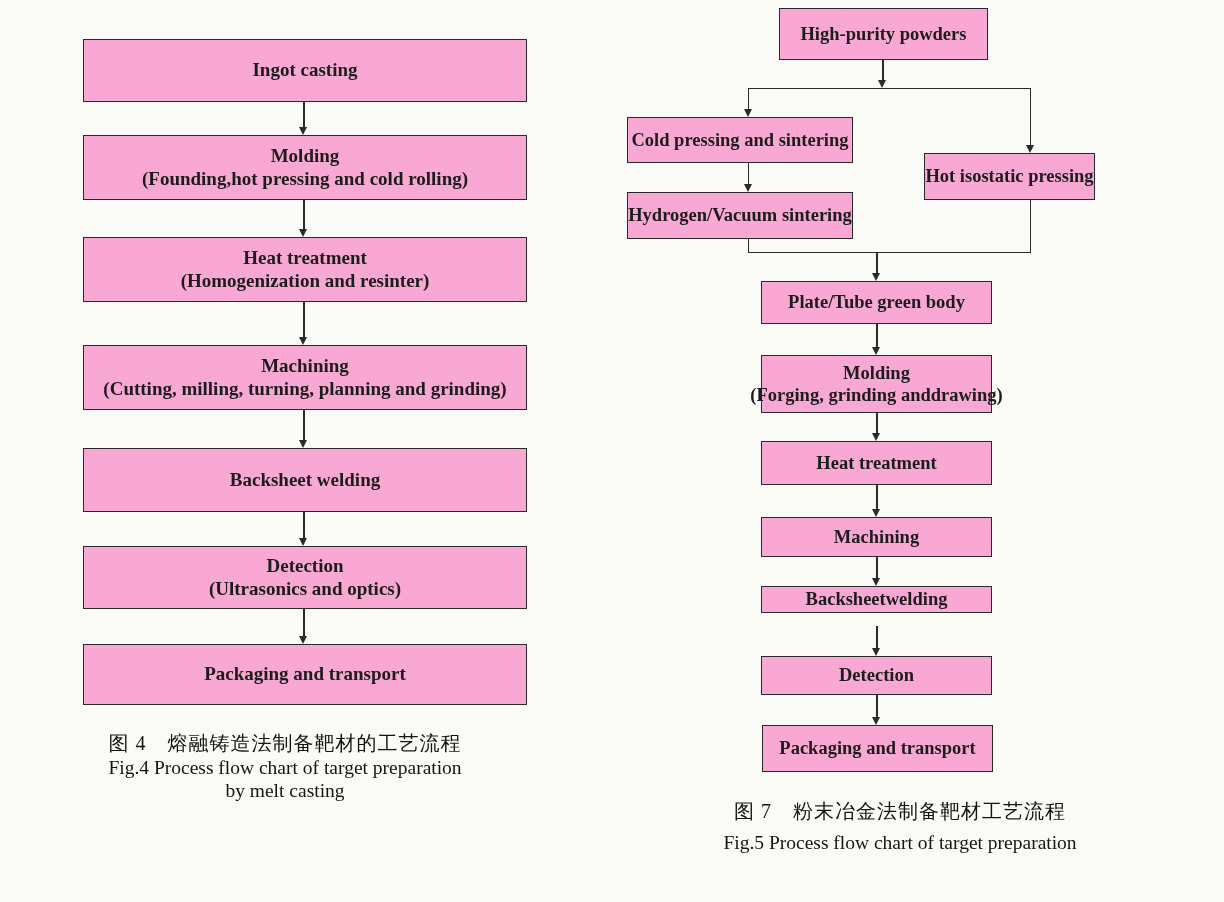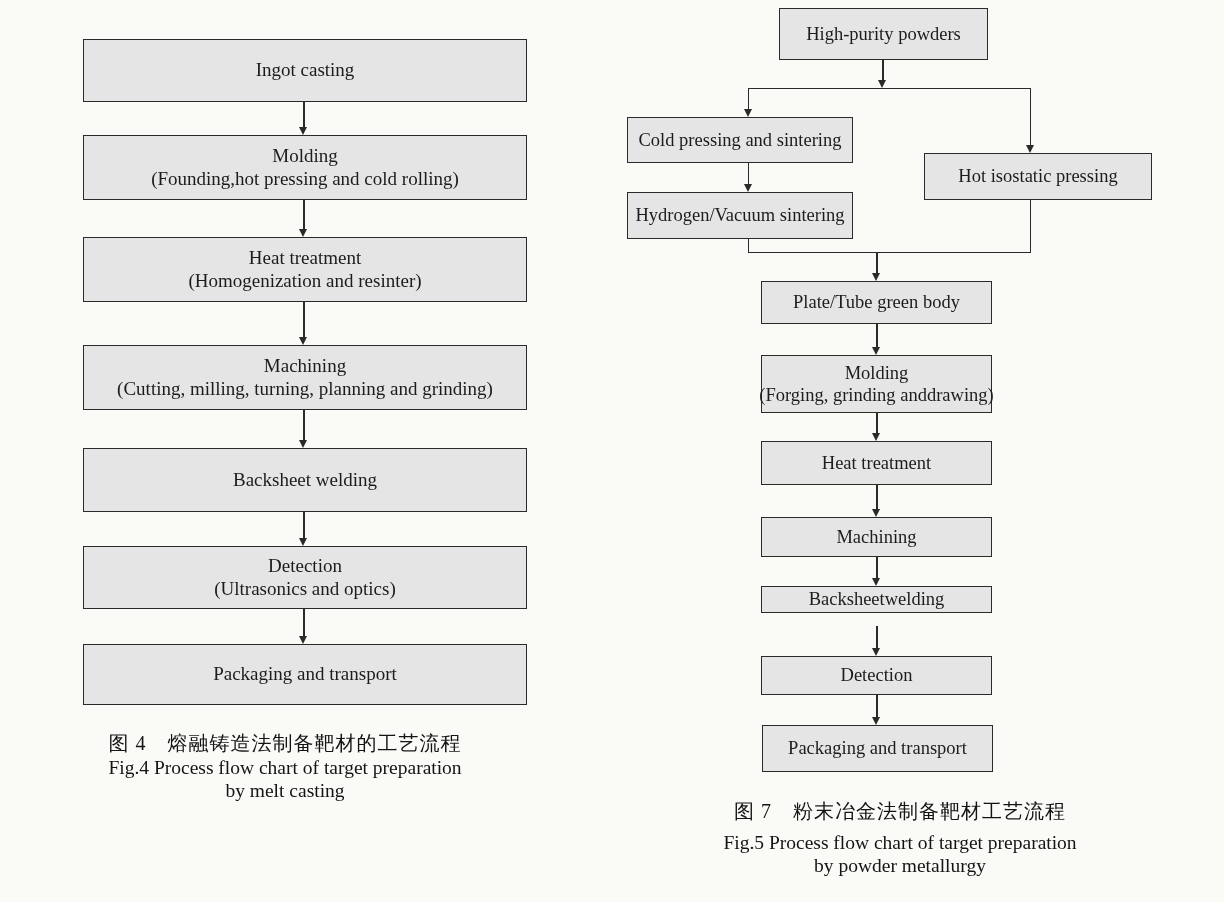--- a/index.html
+++ b/index.html
@@ -8,26 +8,26 @@
     background:#fafaf7;
     font-family:"Liberation Serif","DejaVu Serif",serif;
     color:#1c1c1c;
     position:relative;
     overflow:hidden;
   }
   .canvas{position:absolute;left:0;top:0;width:1224px;height:902px;}
   .box{
     position:absolute;
     border:1.4px solid #2a2a2a;
-    background:#e5e5e5;
+    background:#f9a8d4;
     box-sizing:border-box;
     display:flex;flex-direction:column;
     align-items:center;justify-content:center;
     text-align:center;
-    font-size:19px;line-height:22.5px;
+    font-size:19px;line-height:22.5px;font-weight:bold;
   }
   .box .t{white-space:nowrap;}
   .fig5 .box{font-size:18.5px;}
   .vline{position:absolute;width:1.4px;background:#2a2a2a;}
   .hline{position:absolute;height:1.4px;background:#2a2a2a;}
   .ah{
     position:absolute;width:0;height:0;
     border-left:4.6px solid transparent;
     border-right:4.6px solid transparent;
     border-top:8.5px solid #2a2a2a;
@@ -111,21 +111,21 @@
     <div class="box" style="left:627px;top:117px;width:226px;height:46px;">
       <div class="t">Cold pressing and sintering</div>
     </div>
     <div class="vline" style="left:748px;top:163px;height:21px;"></div>
     <div class="ah" style="left:744.1px;top:183.5px;"></div>
 
     <div class="box" style="left:627px;top:192px;width:226px;height:47px;">
       <div class="t">Hydrogen/Vacuum sintering</div>
     </div>
 
-    <div class="box" style="left:924px;top:153px;width:228px;height:47px;align-items:center;">
+    <div class="box" style="left:924px;top:153px;width:171px;height:47px;align-items:center;">
       <div class="t">Hot isostatic pressing</div>
     </div>
 
     <div class="vline" style="left:748px;top:239px;height:14px;"></div>
     <div class="vline" style="left:1030px;top:200px;height:53px;"></div>
     <div class="hline" style="left:748px;top:252px;width:283px;"></div>
     <div class="vline" style="left:876.3px;top:252px;height:21px;"></div>
     <div class="ah" style="left:872.4px;top:272.5px;"></div>
 
     <div class="box" style="left:761px;top:281px;width:231px;height:43px;">
@@ -165,17 +165,16 @@
     <div class="vline" style="left:876.3px;top:695px;height:22px;"></div>
     <div class="ah" style="left:872.4px;top:716.5px;"></div>
 
     <div class="box" style="left:762px;top:725px;width:231px;height:47px;">
       <div class="t">Packaging and transport</div>
     </div>
 
     <div class="caption" style="left:678px;top:798px;width:444px;">
       <div class="zh" style="margin-bottom:7px;">图 7　粉末冶金法制备靶材工艺流程</div>
       <div class="en">Fig.5 Process flow chart of target preparation</div>
-      <div class="en">by powder metallurgy</div>
     </div>
   </section>
 
 </div>
 
 </body></html>

